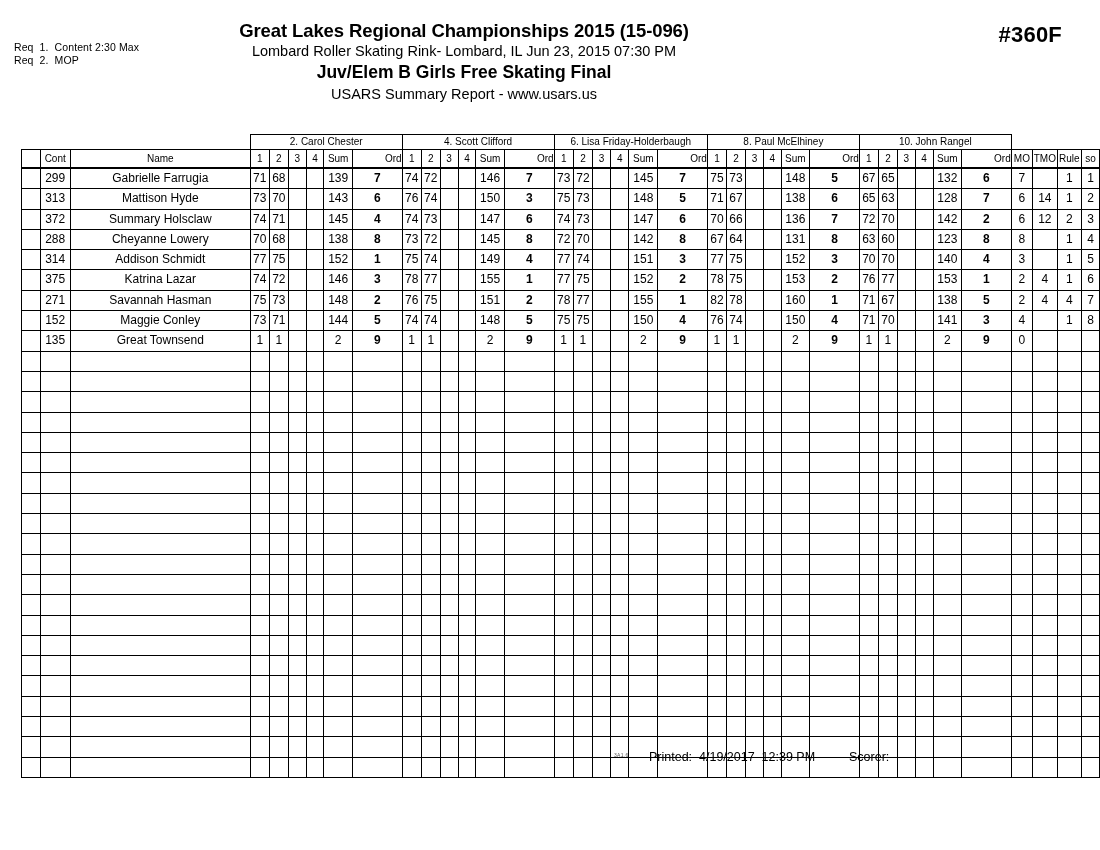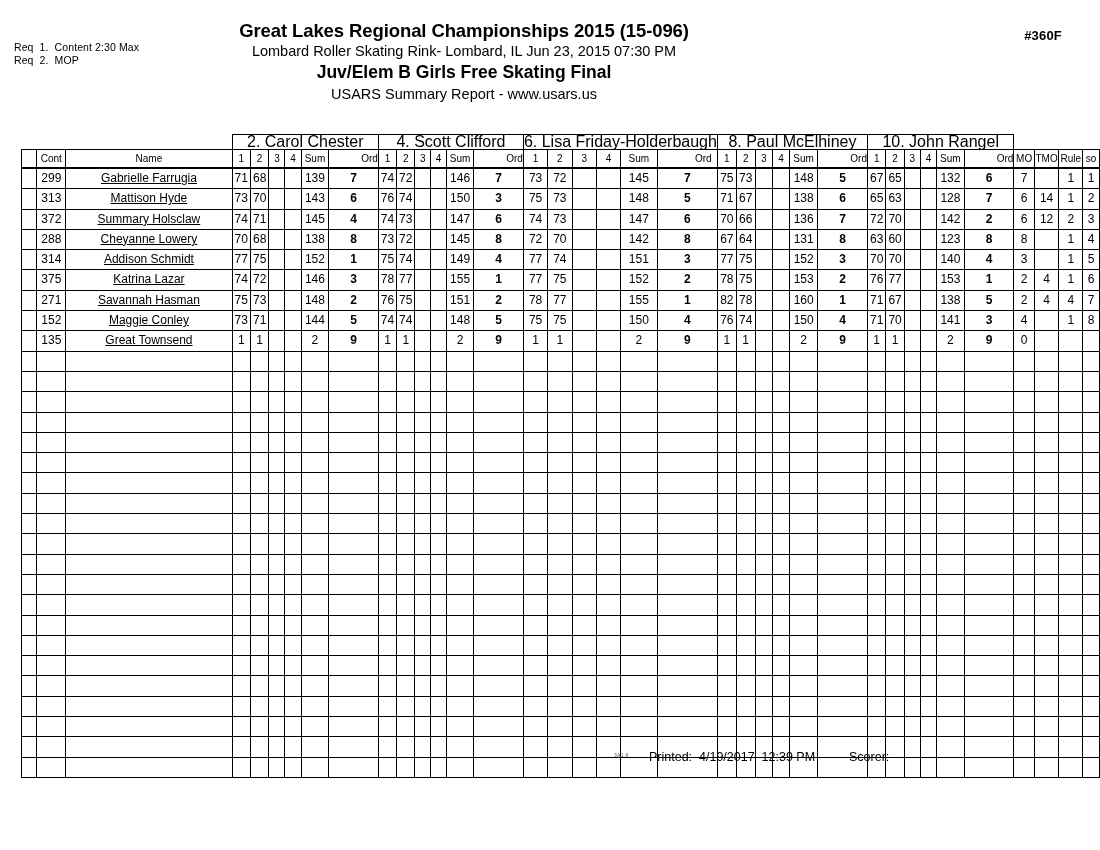--- a/index.html
+++ b/index.html
@@ -52,22 +52,22 @@
     font-weight: bold;
     line-height: 23px;
   }
   .h-report {
     font-size: 14.5px;
     line-height: 21px;
   }
   .doc-number {
     position: absolute;
     right: 38px;
-    top: 28px;
-    font-size: 13px;
+    top: 22px;
+    font-size: 22px;
     font-weight: bold;
     letter-spacing: 0.2px;
   }
 
   
   .sheet {
     position: absolute;
     left: 21px;
     top: 134px;
   }
@@ -83,21 +83,21 @@
     line-height: 19.3px;
     text-align: center;
     vertical-align: middle;
     overflow: hidden;
     white-space: nowrap;
   }
   
   tr.judge-row td {
     height: 14px;
     line-height: 14px;
-    font-size: 16px;
+    font-size: 10px;
     border: none;
   }
   td.jname {
     border: 1px solid #000000 !important;
     border-bottom: none !important;
     text-align: left;
     padding-left: 5px;
   }
   td.blank-top { border: none !important; }
 
@@ -115,21 +115,20 @@
     border-left: 4px solid #000000;
     border-right: 4px solid #000000;
   }
   tr.colhead td.ord { font-weight: normal; padding-left: 32px; }
 
   td.cont { text-align: center; }
   td.name {
     text-align: left;
     padding-left: 5px;
     font-size: 12px;
-    text-decoration: underline;
   }
   td.num { font-size: 12px; }
   td.sum { font-size: 12px; }
 
   
   tr.colhead td { border-bottom: 2px solid #000000; }
 
   tr.data td, tr.empty td { font-size: 12px; }
 
   

